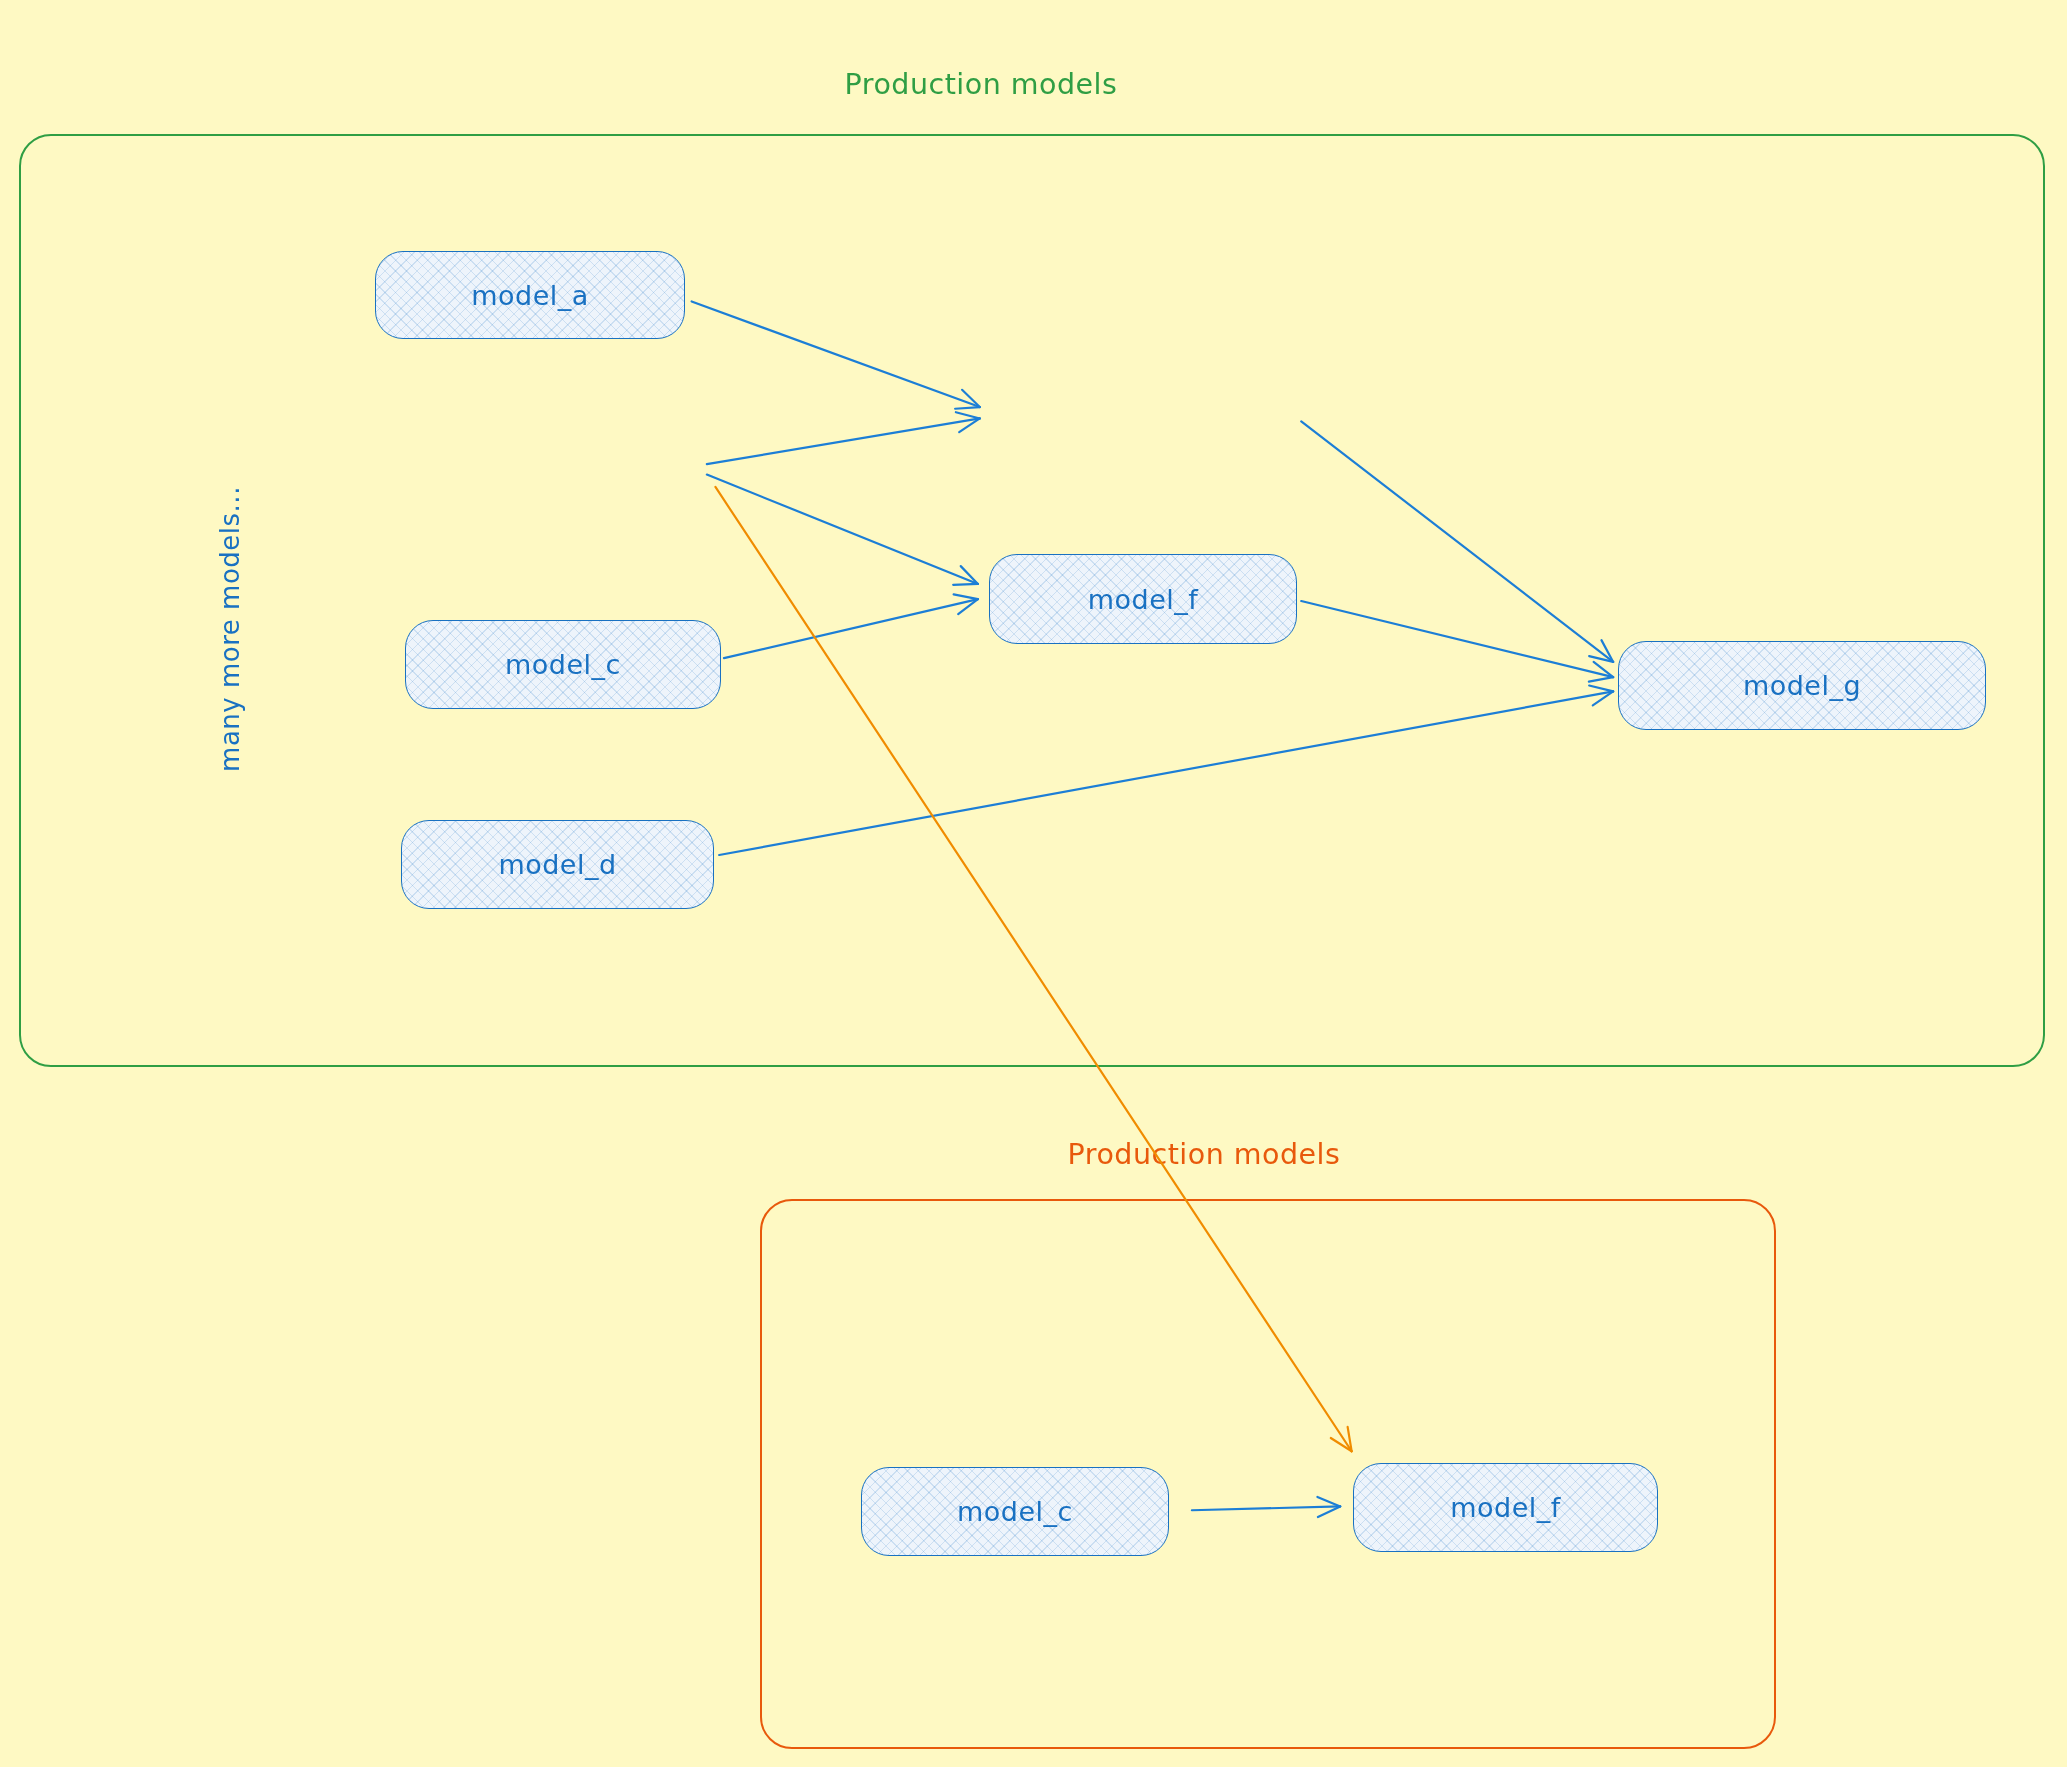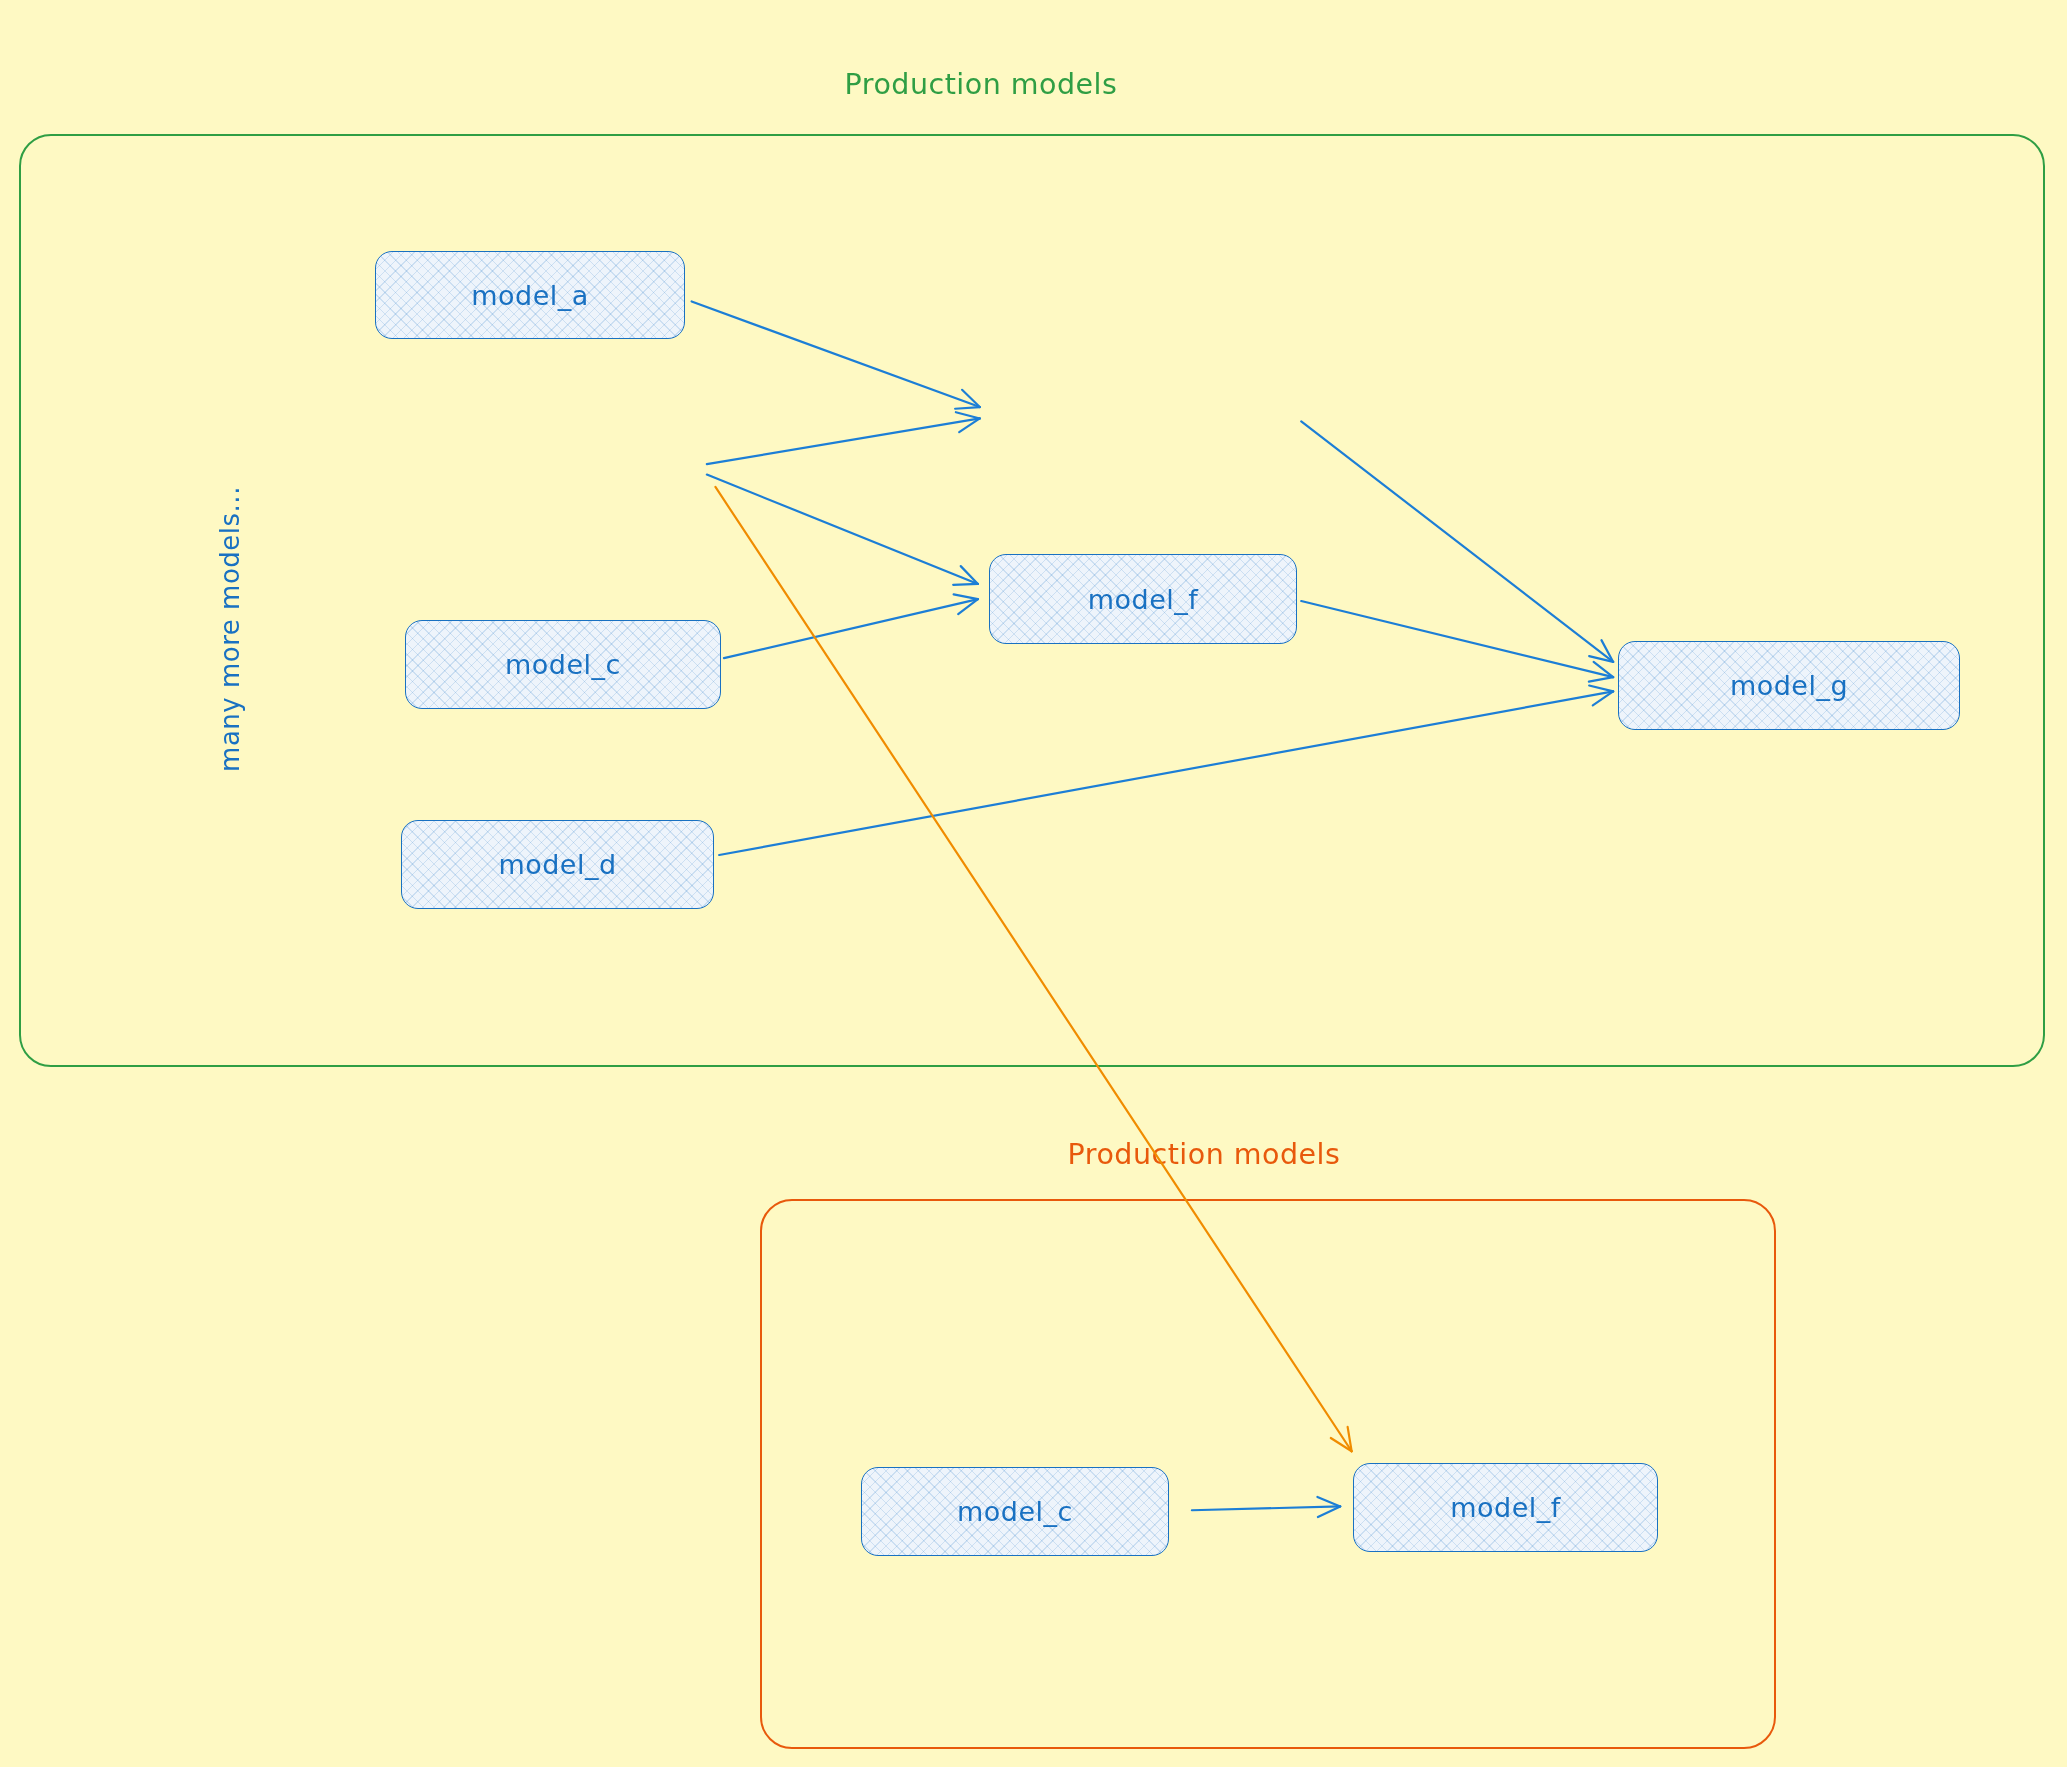--- a/index.html
+++ b/index.html
@@ -27,21 +27,21 @@
     background: transparent;
   }
   .box-production { border: 2.4px solid #2f9e44; }
   .box-development { border: 2.4px solid #e8590c; }
   .node {
     position: absolute;
     display: flex;
     align-items: center;
     justify-content: center;
     border: 1.9px solid #1971c2;
-    border-radius: 17px;
+    border-radius: 28px;
     color: #1971c2;
     font-size: 27px;
     letter-spacing: 0.5px;
     background-color: #eef4fb;
     background-image:
       repeating-linear-gradient(45deg, rgba(25,113,194,0.16) 0px, rgba(25,113,194,0.16) 1px, transparent 1px, transparent 7.6px),
       repeating-linear-gradient(-45deg, rgba(25,113,194,0.16) 0px, rgba(25,113,194,0.16) 1px, transparent 1px, transparent 7.6px);
     box-sizing: border-box;
   }
   .side-label {
@@ -129,21 +129,21 @@
   </div>
   <div class="node" style="left:405px; top:620px; width:316px; height:89px;">
     <span>model_c</span>
   </div>
   <div class="node" style="left:401px; top:820px; width:313px; height:89px;">
     <span>model_d</span>
   </div>
   <div class="node" style="left:989px; top:554px; width:308px; height:90px;">
     <span>model_f</span>
   </div>
-  <div class="node" style="left:1618px; top:641px; width:342px; height:89px;">
+  <div class="node" style="left:1618px; top:641px; width:368px; height:89px;">
     <span>model_g</span>
   </div>
 
   <div class="node" style="left:861px; top:1467px; width:308px; height:89px;">
     <span>model_c</span>
   </div>
   <div class="node" style="left:1353px; top:1463px; width:305px; height:89px;">
     <span>model_f</span>
   </div>
 

